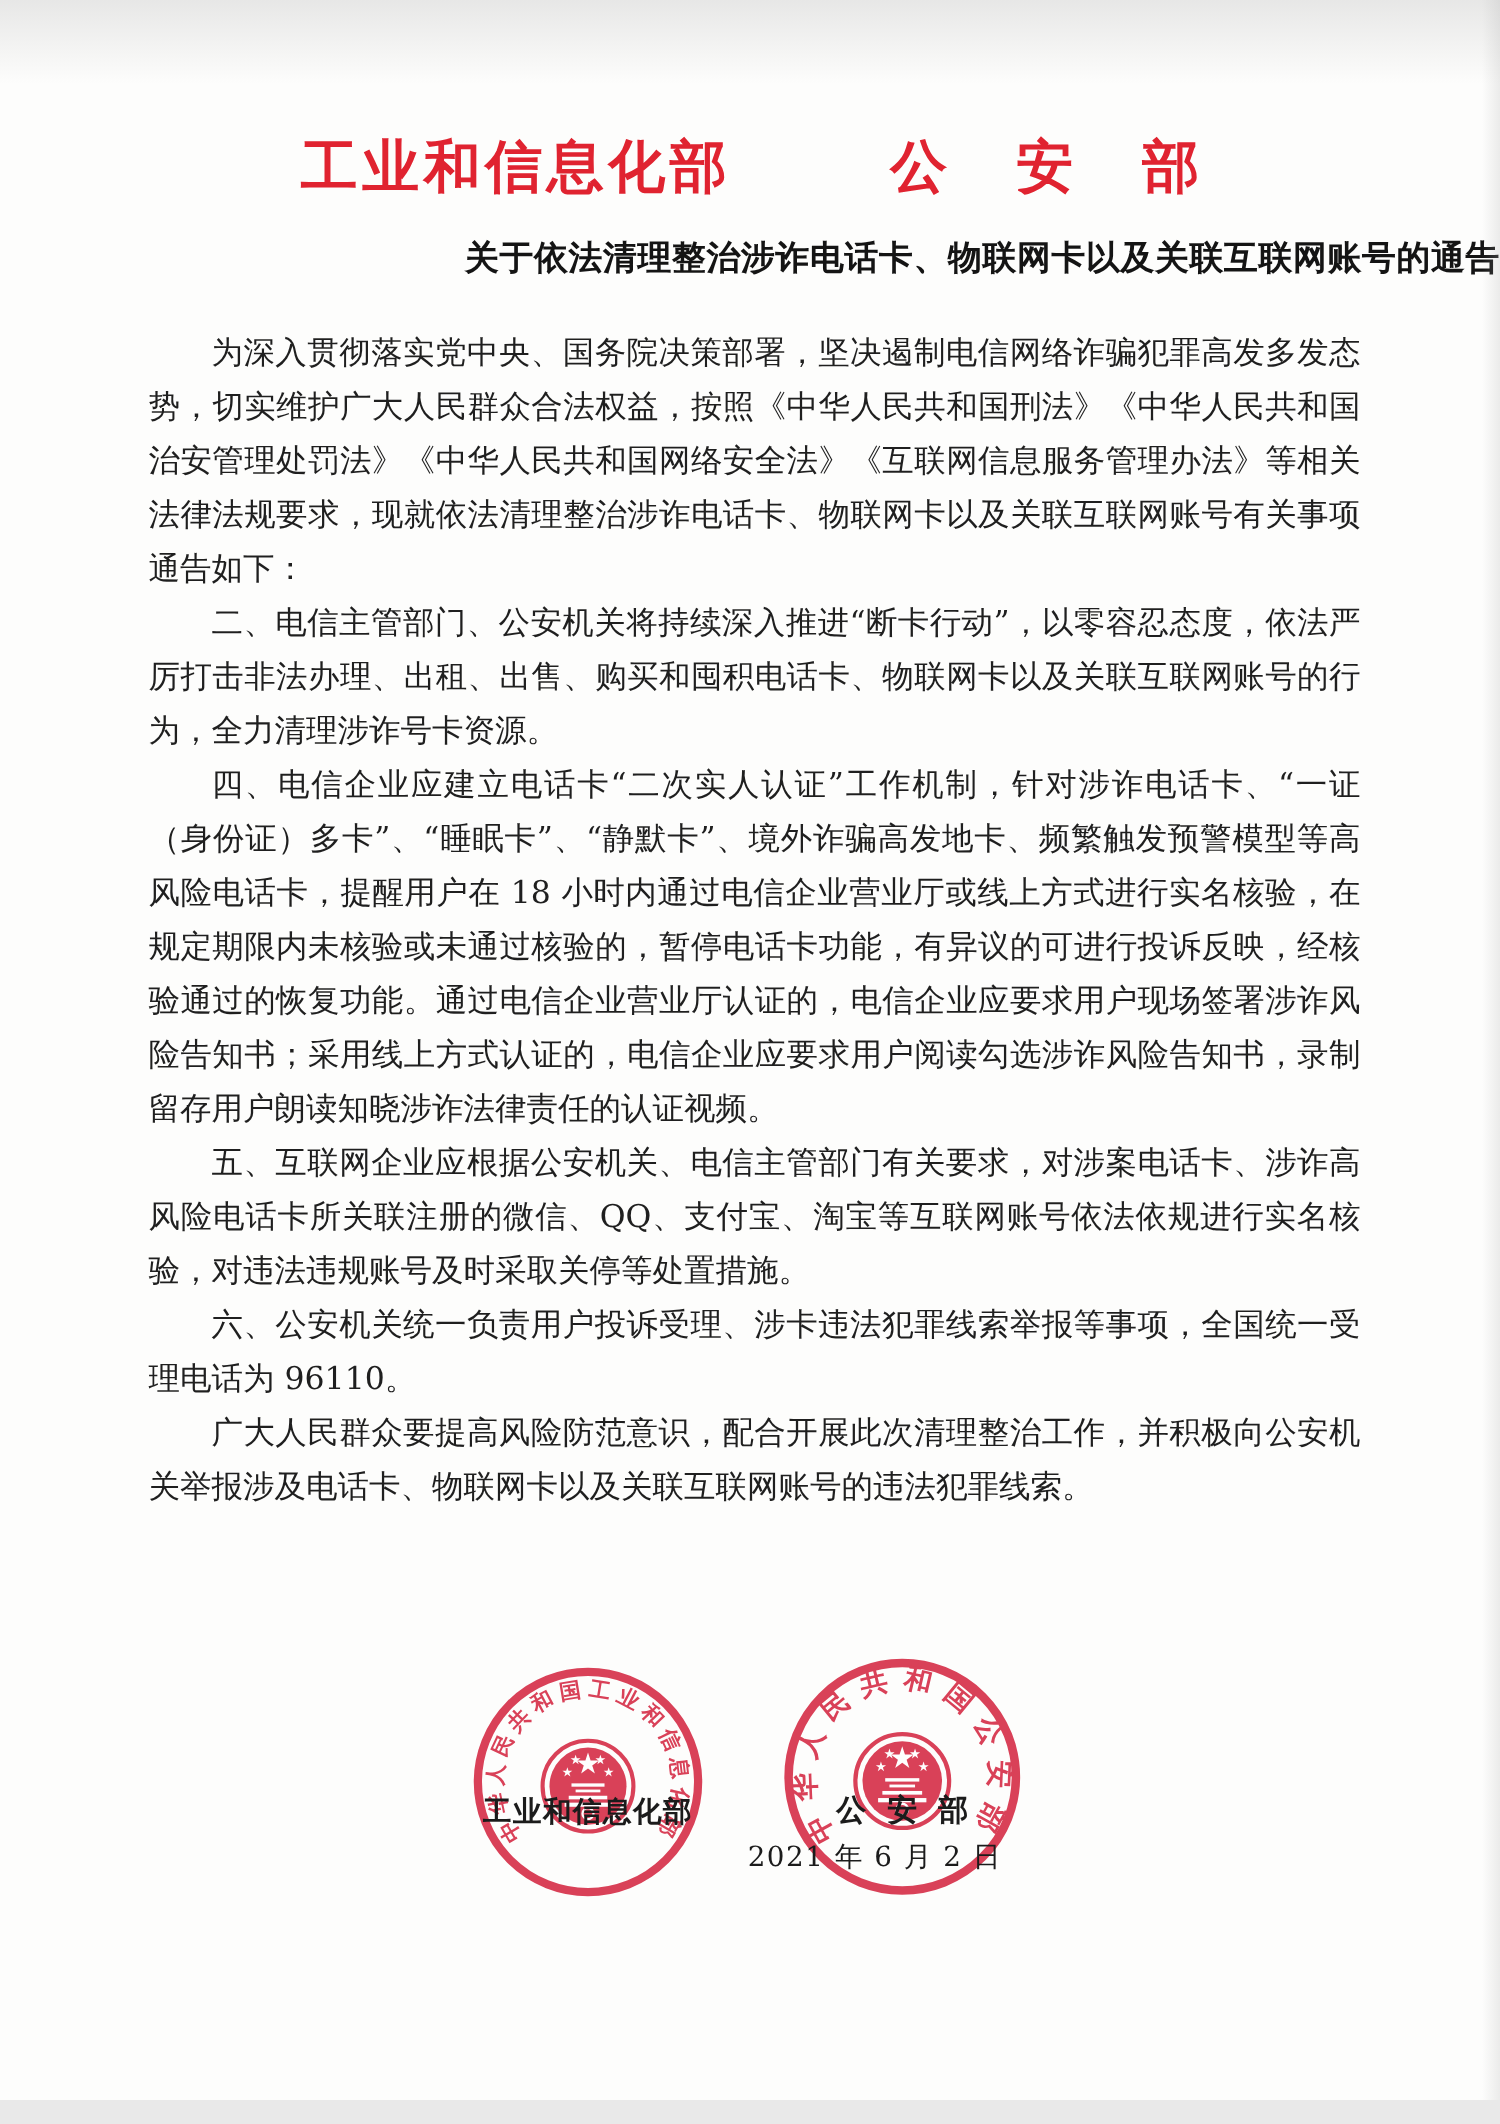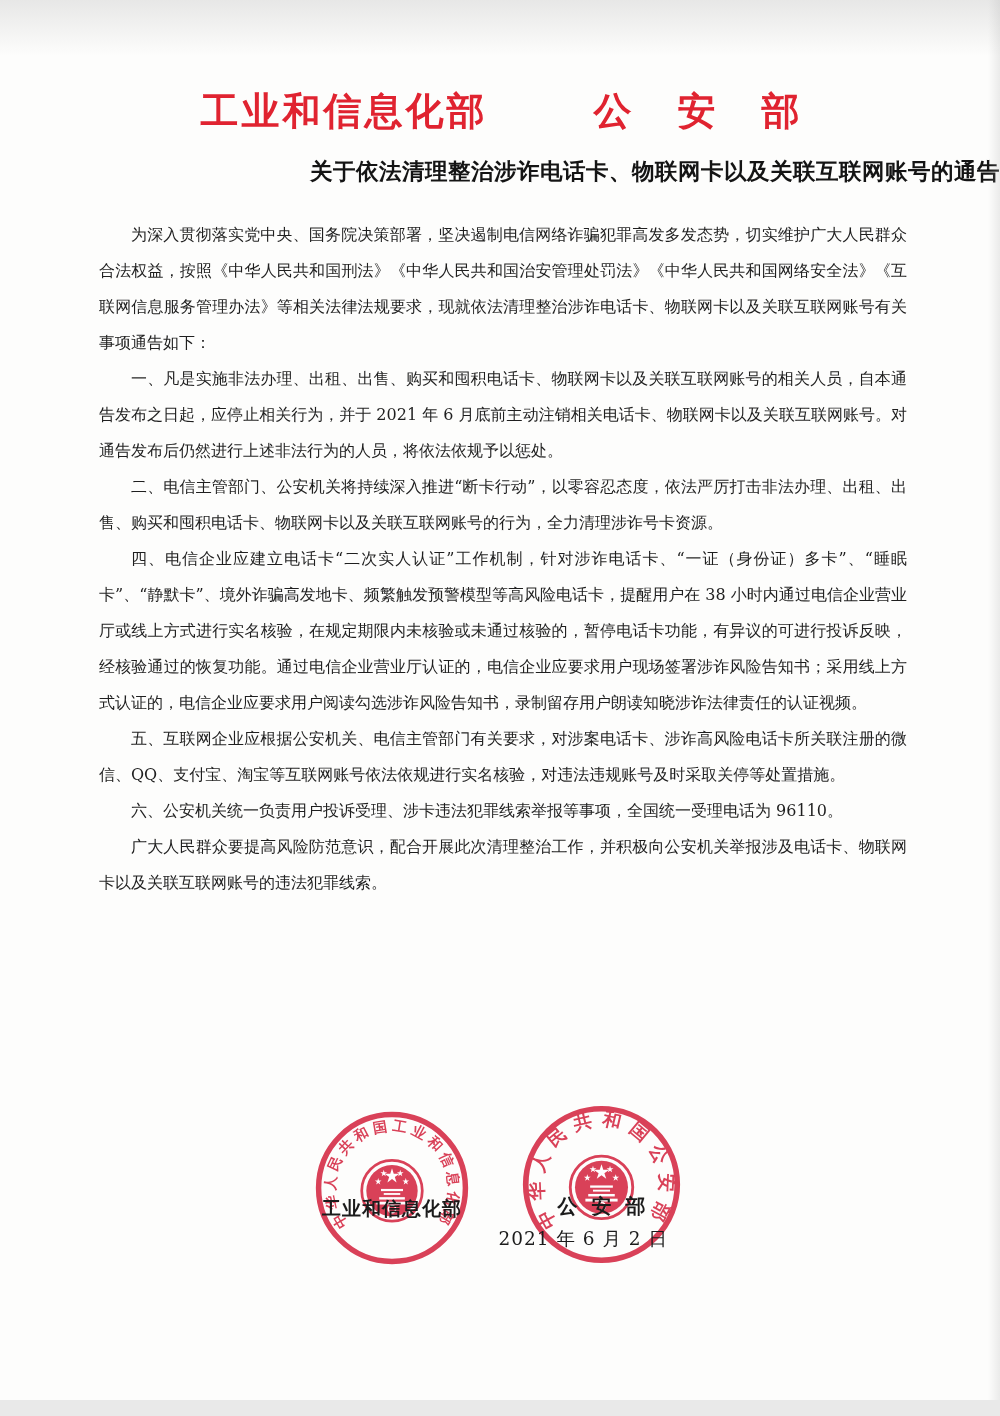--- a/index.html
+++ b/index.html
@@ -37,21 +37,21 @@
     text-align:right;
     font-size:22.5px;
     font-weight:bold;
     margin-top:24px;
     color:#141414;
     letter-spacing:0.5px;
   }
   .body-text{
     width:808px;
     margin:30px 0 0 99px;
-    font-size:16px;
+    font-size:21px;
     line-height:36px;
     text-align:justify;
   }
   .body-text p{margin:0;text-indent:2em;}
   .seal{position:absolute;}
   .seal svg{display:block;width:100%;height:100%;opacity:.96;}
   .seal-overlay{
     position:absolute;left:-10%;right:-10%;top:57%;
     text-align:center;
     font-size:19px;font-weight:600;color:#1b1b1b;
@@ -74,23 +74,22 @@
 
   <div class="header-row">
     <span class="org-left">工业和信息化部</span>
     <span class="org-right">公安部</span>
   </div>
 
   <div class="doc-title">关于依法清理整治涉诈电话卡、物联网卡以及关联互联网账号的通告</div>
 
   <div class="body-text">
     <p>为深入贯彻落实党中央、国务院决策部署，坚决遏制电信网络诈骗犯罪高发多发态势，切实维护广大人民群众合法权益，按照《中华人民共和国刑法》《中华人民共和国治安管理处罚法》《中华人民共和国网络安全法》《互联网信息服务管理办法》等相关法律法规要求，现就依法清理整治涉诈电话卡、物联网卡以及关联互联网账号有关事项通告如下：</p>
-    <p>一、凡是实施非法办理、出租、出售、购买和囤积电话卡、物联网卡以及关联互联网账号的相关人员，自本通告发布之日起，应停止相关行为，并于 2021 年 6 月底前主动注销相关电话卡、物联网卡以及关联互联网账号。对通告发布后仍然进行上述非法行为的人员，将依法依规予以惩处。</p>
     <p>二、电信主管部门、公安机关将持续深入推进“断卡行动”，以零容忍态度，依法严厉打击非法办理、出租、出售、购买和囤积电话卡、物联网卡以及关联互联网账号的行为，全力清理涉诈号卡资源。</p>
-    <p>四、电信企业应建立电话卡“二次实人认证”工作机制，针对涉诈电话卡、“一证（身份证）多卡”、“睡眠卡”、“静默卡”、境外诈骗高发地卡、频繁触发预警模型等高风险电话卡，提醒用户在 38 小时内通过电信企业营业厅或线上方式进行实名核验，在规定期限内未核验或未通过核验的，暂停电话卡功能，有异议的可进行投诉反映，经核验通过的恢复功能。通过电信企业营业厅认证的，电信企业应要求用户现场签署涉诈风险告知书；采用线上方式认证的，电信企业应要求用户阅读勾选涉诈风险告知书，录制留存用户朗读知晓涉诈法律责任的认证视频。</p>
+    <p>四、电信企业应建立电话卡“二次实人认证”工作机制，针对涉诈电话卡、“一证（身份证）多卡”、“睡眠卡”、“静默卡”、境外诈骗高发地卡、频繁触发预警模型等高风险电话卡，提醒用户在 18 小时内通过电信企业营业厅或线上方式进行实名核验，在规定期限内未核验或未通过核验的，暂停电话卡功能，有异议的可进行投诉反映，经核验通过的恢复功能。通过电信企业营业厅认证的，电信企业应要求用户现场签署涉诈风险告知书；采用线上方式认证的，电信企业应要求用户阅读勾选涉诈风险告知书，录制留存用户朗读知晓涉诈法律责任的认证视频。</p>
     <p>五、互联网企业应根据公安机关、电信主管部门有关要求，对涉案电话卡、涉诈高风险电话卡所关联注册的微信、QQ、支付宝、淘宝等互联网账号依法依规进行实名核验，对违法违规账号及时采取关停等处置措施。</p>
     <p>六、公安机关统一负责用户投诉受理、涉卡违法犯罪线索举报等事项，全国统一受理电话为 96110。</p>
     <p>广大人民群众要提高风险防范意识，配合开展此次清理整治工作，并积极向公安机关举报涉及电话卡、物联网卡以及关联互联网账号的违法犯罪线索。</p>
   </div>
 
   <div class="seal" style="left:314px;top:1110px;width:156px;height:156px;">
     <svg viewBox="0 0 170 170">
       <defs>
         <path id="starL" d="M0,-10 L2.23,-3.07 L9.51,-3.09 L3.61,1.17 L5.88,8.09 L0,3.8 L-5.88,8.09 L-3.61,1.17 L-9.51,-3.09 L-2.23,-3.07 Z" fill="#ffffff"></path>
         <path id="arcL" d="M 41.2 128.8 A 62 62 0 1 1 128.8 128.8" fill="none"></path>

